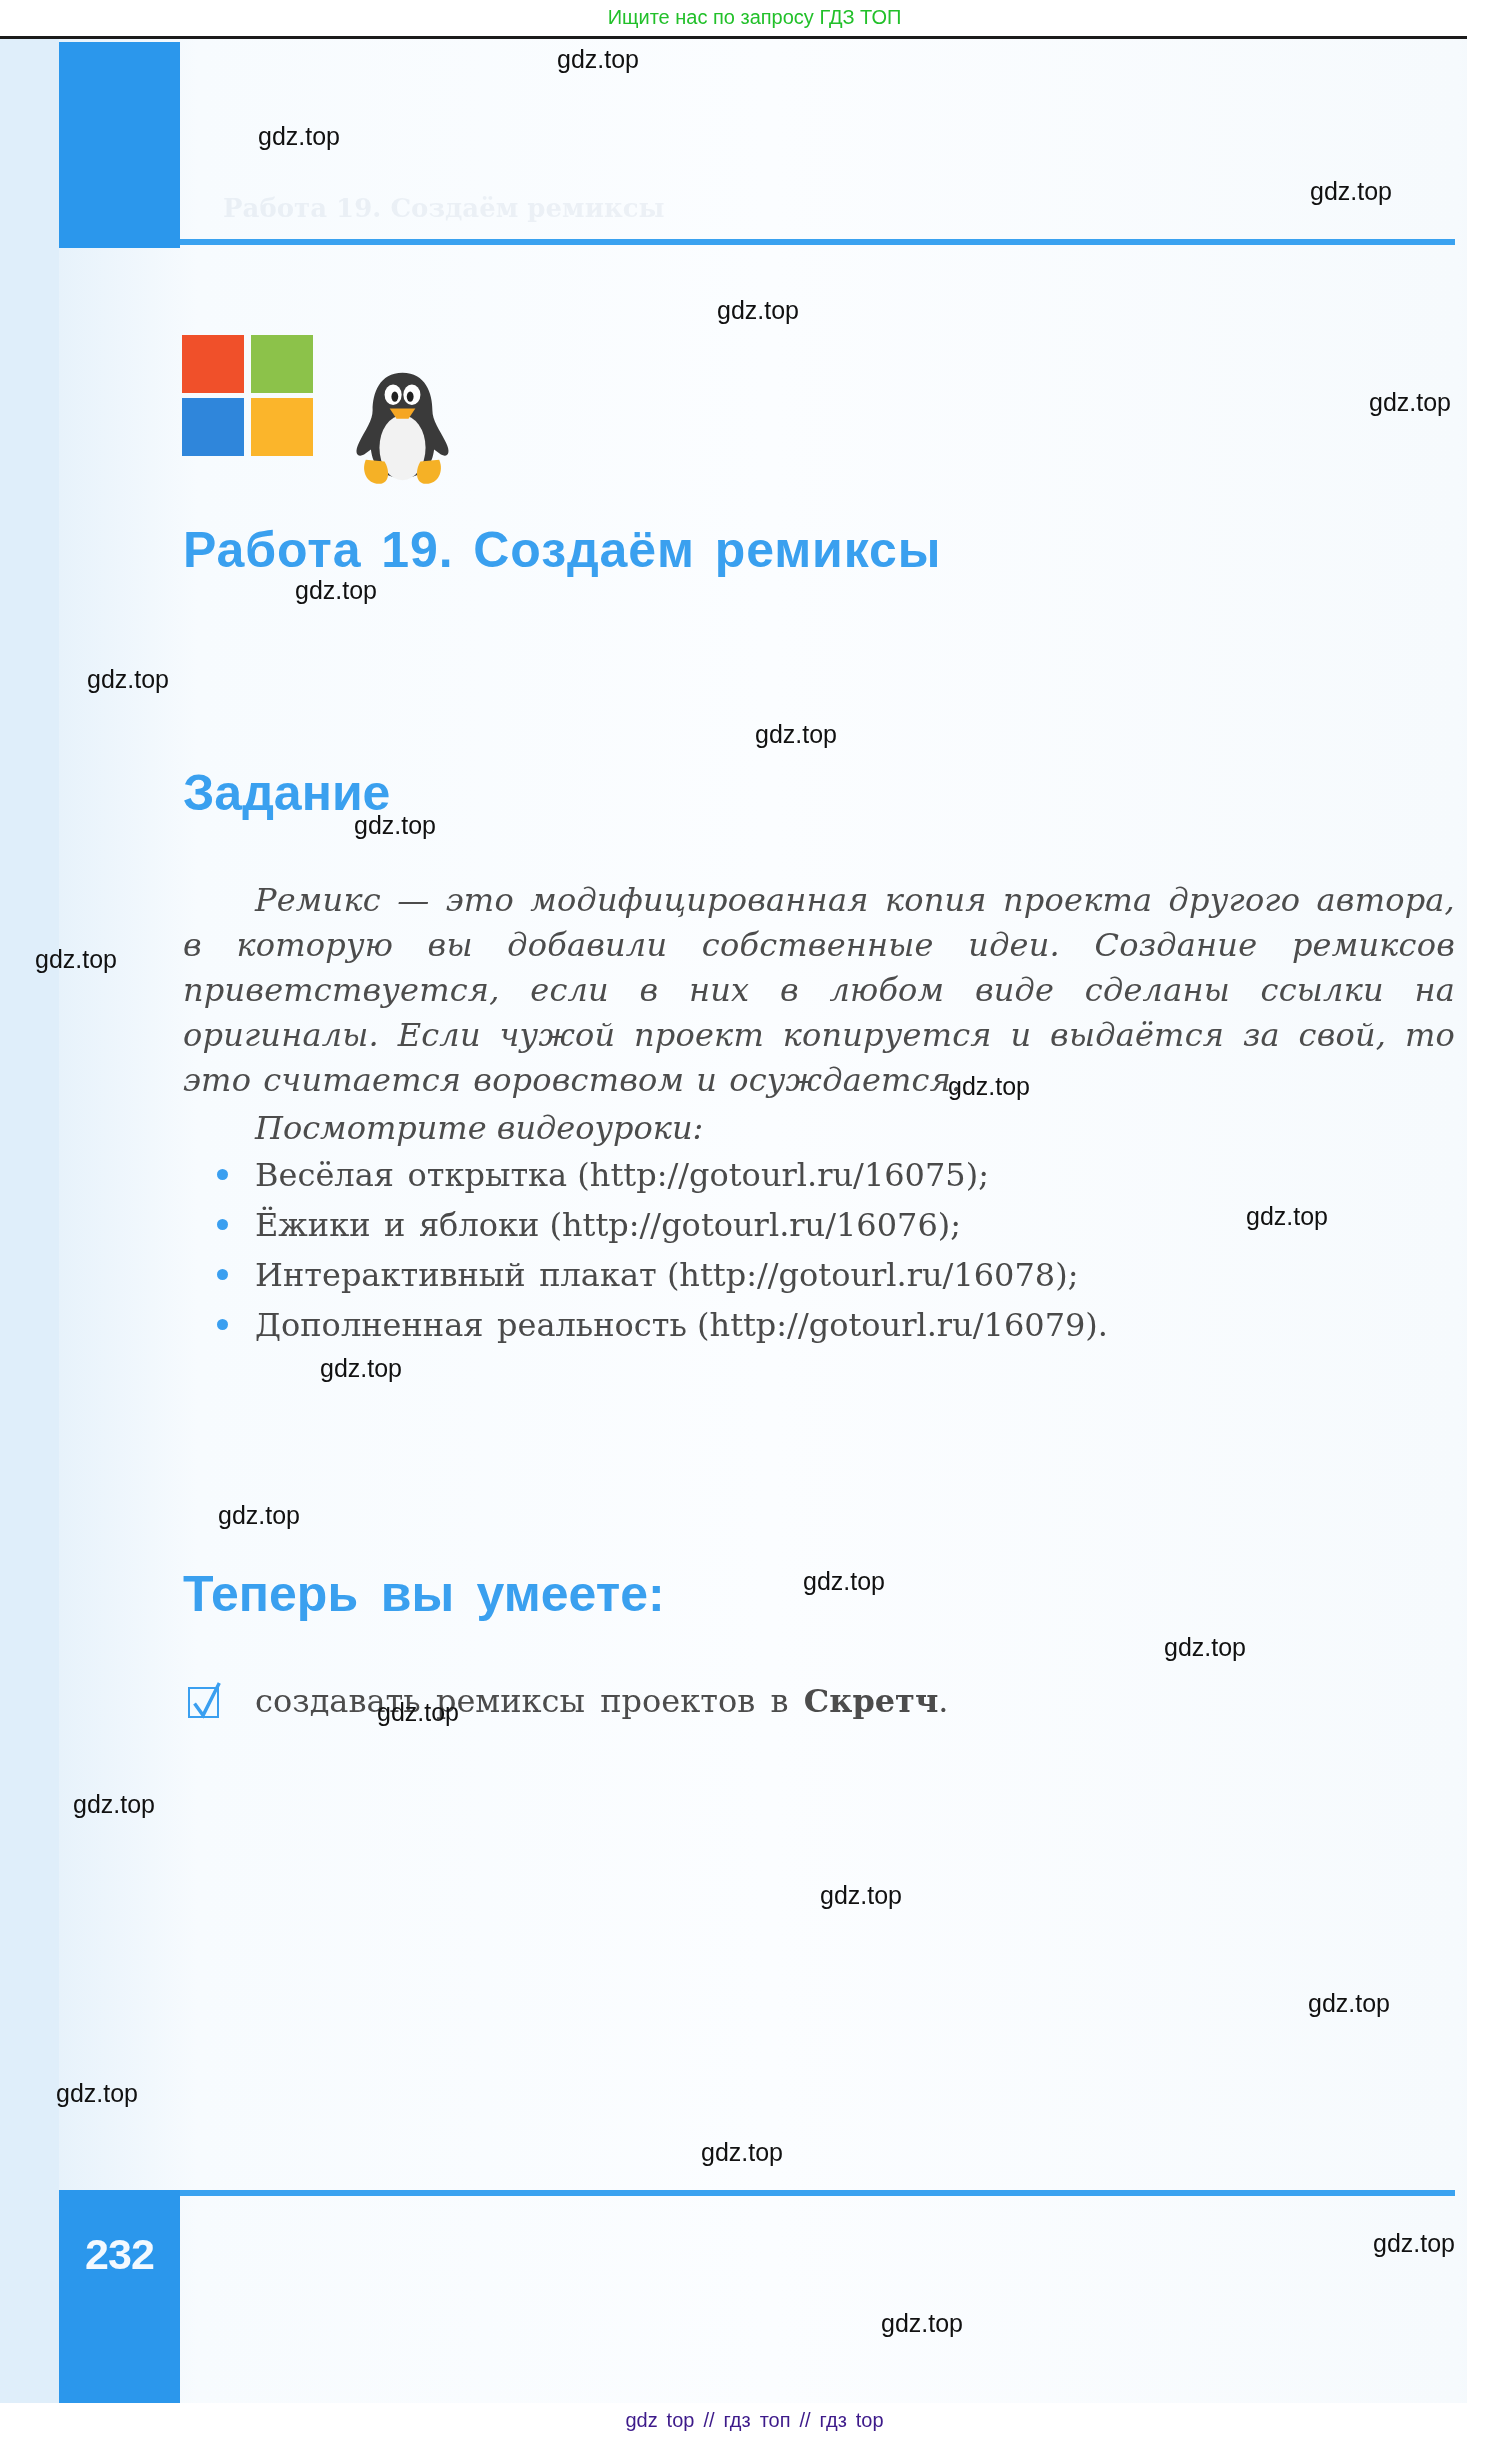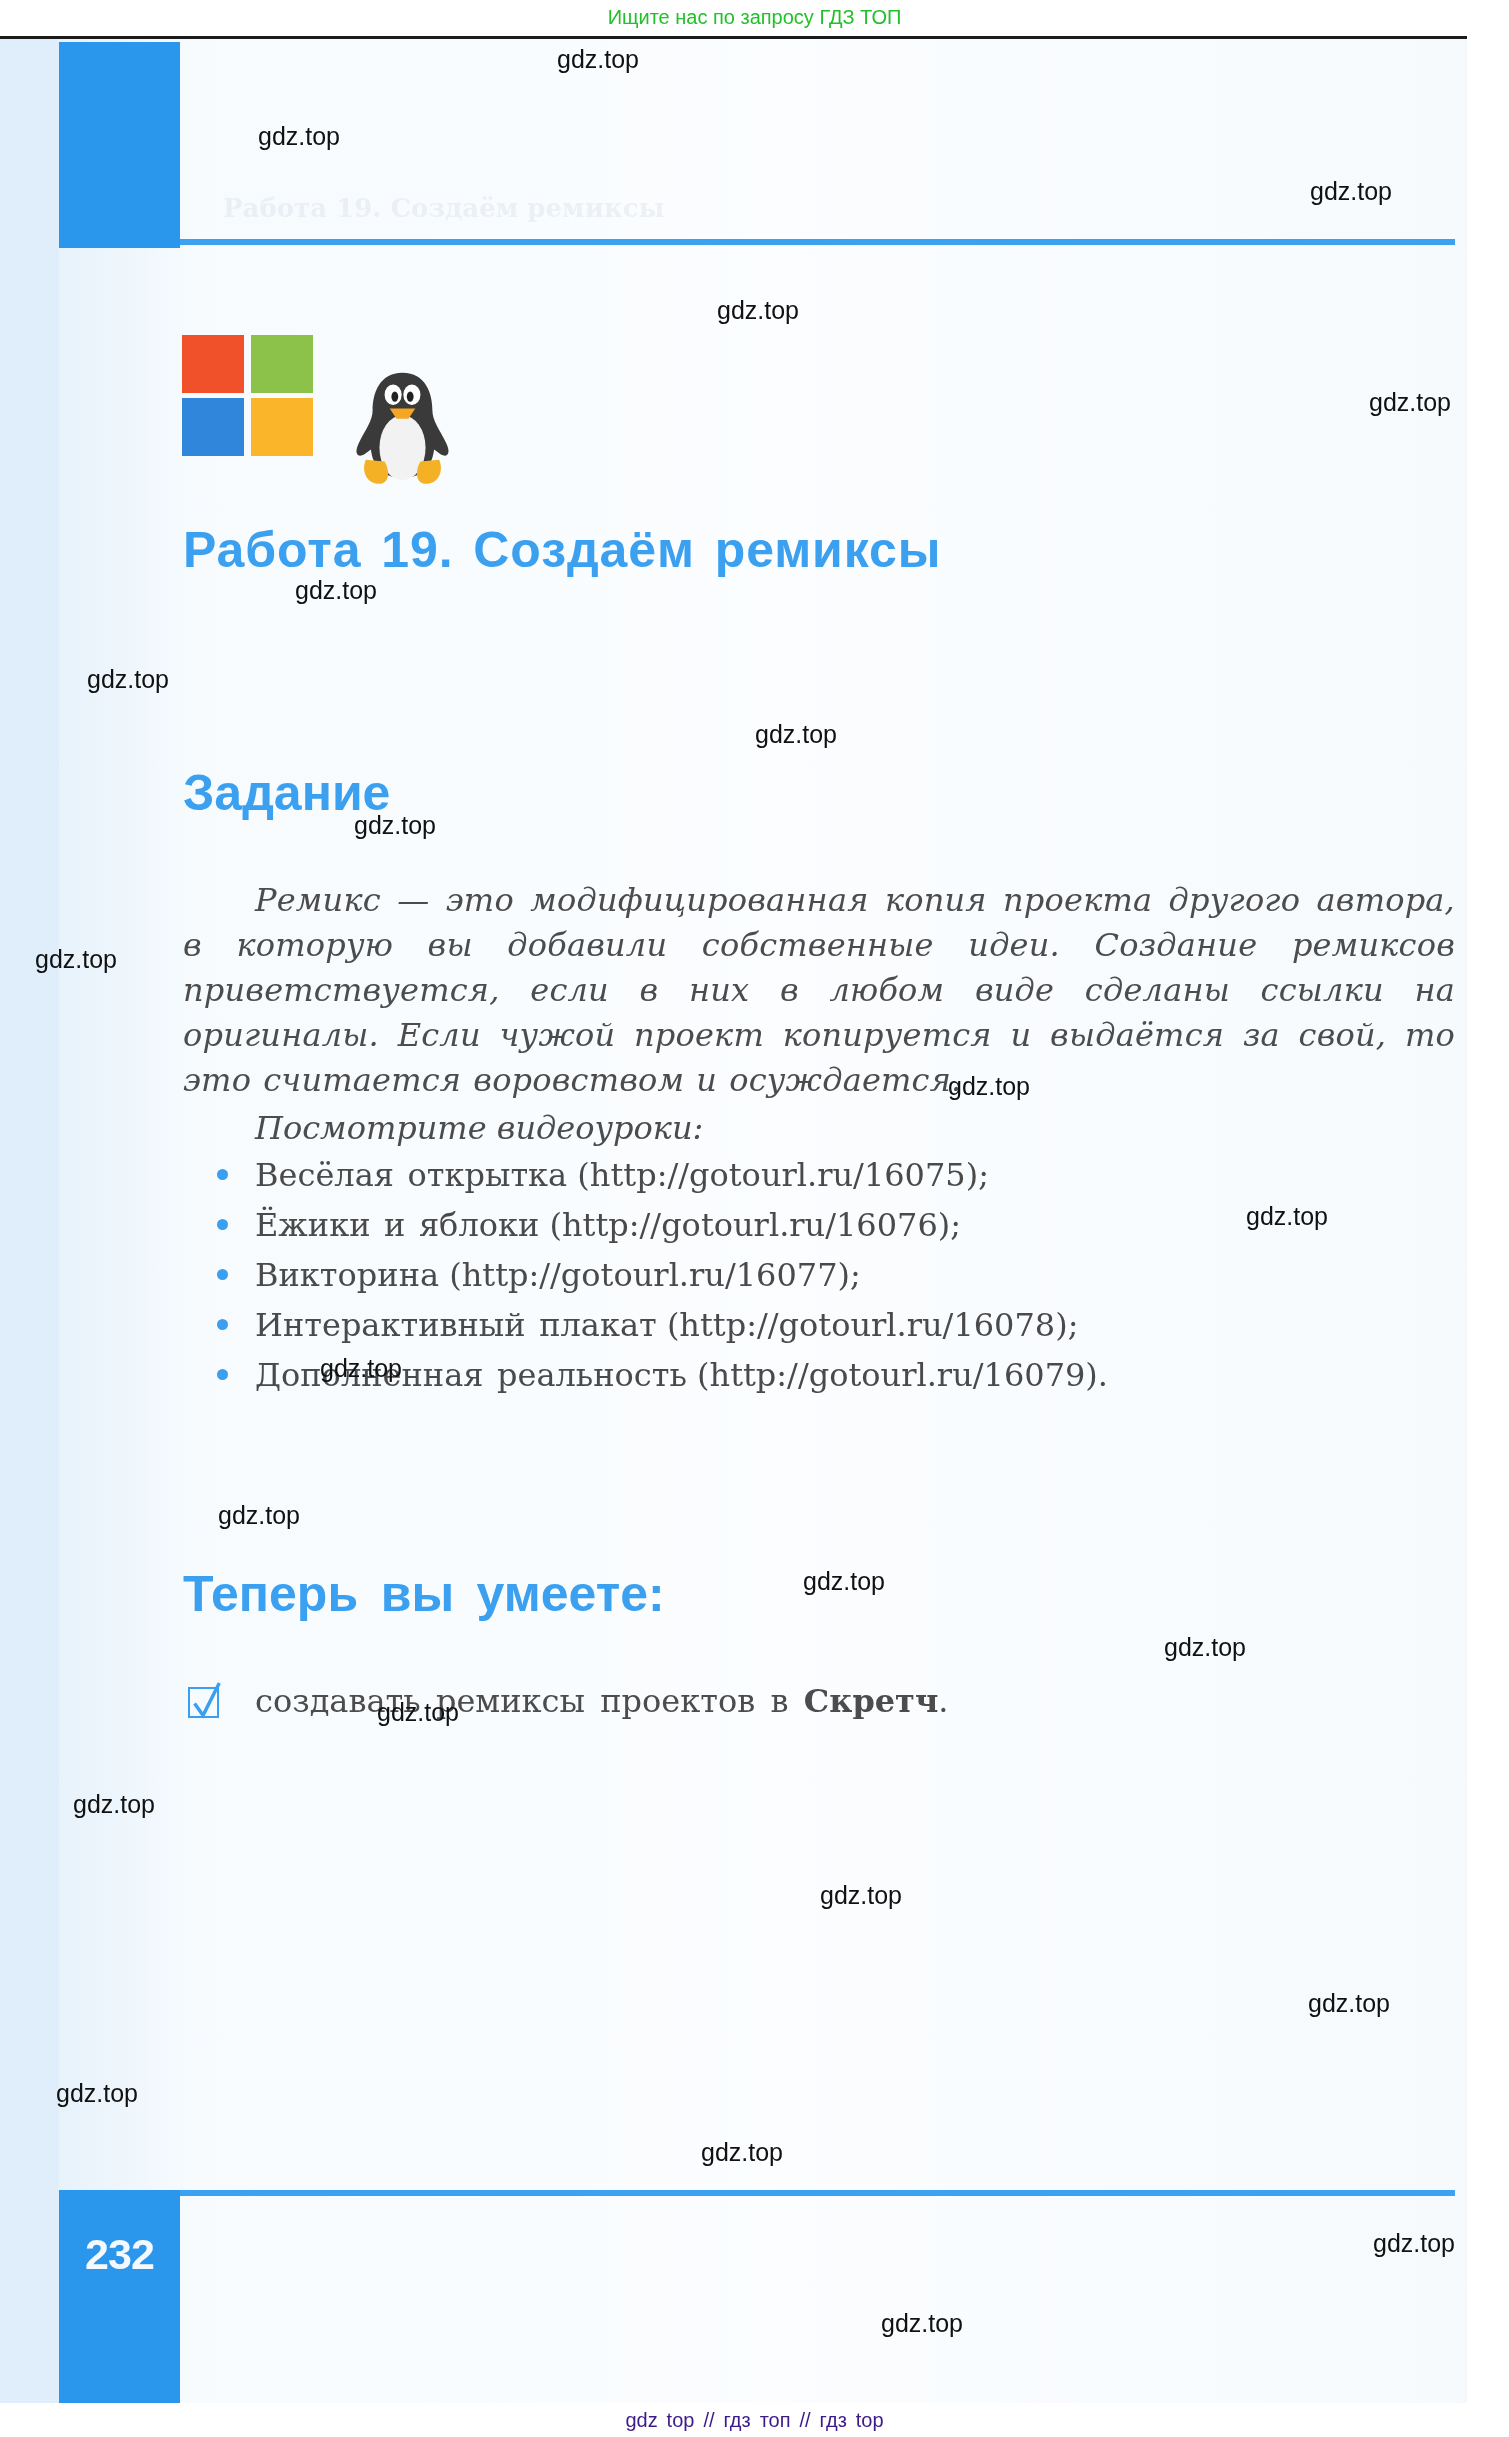--- a/index.html
+++ b/index.html
@@ -158,25 +158,20 @@
   <ul class="video-list">
     <li>
       <span class="bullet"></span>
       <span class="name">Весёлая открытка</span>
       <span>(http://gotourl.ru/16075);</span>
     </li>
     <li>
       <span class="bullet"></span>
       <span class="name">Ёжики и яблоки</span>
       <span>(http://gotourl.ru/16076);</span>
-    </li>
-    <li>
-      <span class="bullet"></span>
-      <span class="name">Викторина</span>
-      <span>(http://gotourl.ru/16077);</span>
     </li>
     <li>
       <span class="bullet"></span>
       <span class="name">Интерактивный плакат</span>
       <span>(http://gotourl.ru/16078);</span>
     </li>
     <li>
       <span class="bullet"></span>
       <span class="name">Дополненная реальность</span>
       <span>(http://gotourl.ru/16079).</span>

